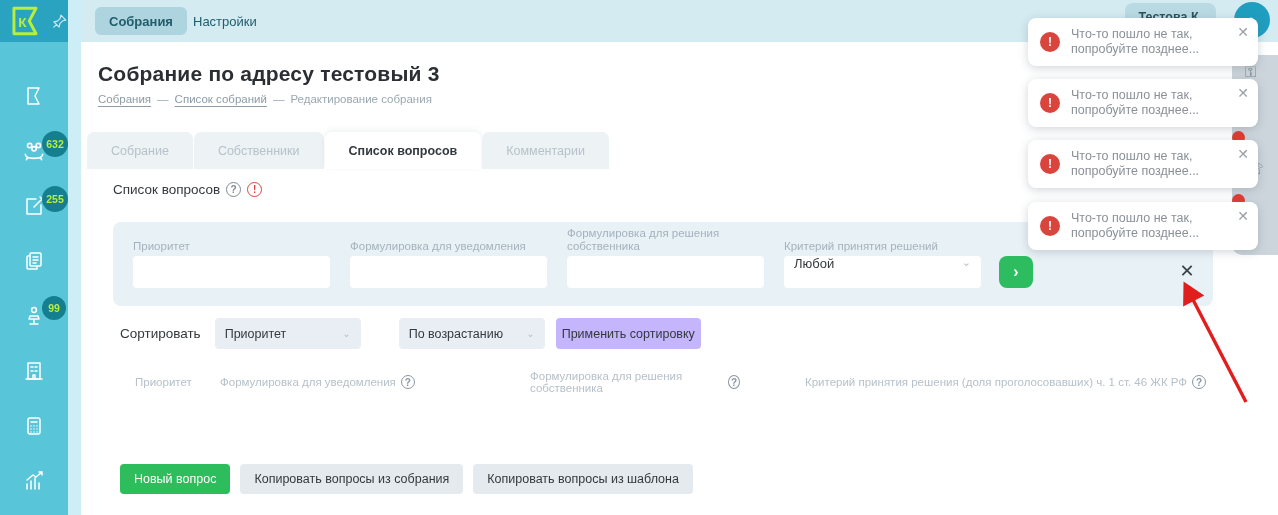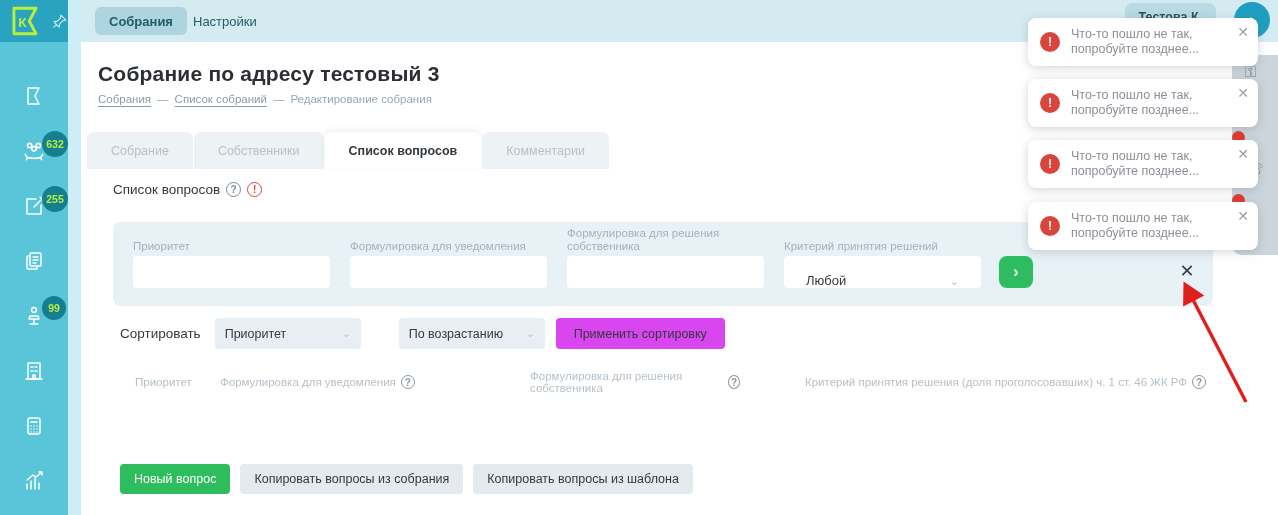--- a/index.html
+++ b/index.html
@@ -39,32 +39,32 @@
 
   
   .sec-head { position:absolute; left:113px; top:182px; display:flex; align-items:center; gap:6px; font-size:13.5px; color:#33393e; }
   .q-circle { width:15px; height:15px; border-radius:50%; border:1.4px solid #7d8995; color:#7d8995; font-size:10px; font-weight:bold; display:inline-flex; align-items:center; justify-content:center; }
   .q-circle.red { border-color:#d9453c; color:#d9453c; }
 
   
   .form-panel { position:absolute; left:113px; top:222px; width:1100px; height:84px; background:#e8f1f6; border-radius:8px; }
   .f-label { position:absolute; font-size:11.5px; color:#a4b2bd; line-height:13px; }
   .f-input { position:absolute; top:34px; width:197px; height:32px; background:#ffffff; border:none; border-radius:4px; padding:0 10px; font-size:13px; color:#33393e; font-family:inherit; }
-  .f-select { position:absolute; top:34px; width:197px; height:32px; background:#ffffff; border-radius:4px; padding:0 22px; font-size:13px; color:#33393e; display:flex; align-items:flex-end; justify-content:space-between; cursor:pointer; }
+  .f-select { position:absolute; top:34px; width:197px; height:32px; background:#ffffff; border-radius:4px; padding:0 10px; font-size:13px; color:#33393e; display:flex; align-items:flex-start; justify-content:space-between; cursor:pointer; }
   .f-select .chev { color:#b4bfc7; font-size:11px; }
   .submit-btn { position:absolute; left:886px; top:34px; width:34px; height:32px; background:#2dbd60; border:none; border-radius:8px; color:#fff; font-size:16px; font-weight:bold; cursor:pointer; display:flex; align-items:center; justify-content:center; }
   .panel-close { position:absolute; left:1063px; top:38px; width:22px; height:22px; font-size:18px; color:#3c434a; display:flex; align-items:center; justify-content:center; cursor:pointer; }
 
   
   .sort-row { position:absolute; left:120px; top:318px; display:flex; align-items:center; }
   .sort-label { font-size:13.5px; color:#33393e; margin-right:14px; }
   .drop { height:31px; background:#e8eef3; border-radius:4px; padding:0 10px; display:flex; align-items:center; justify-content:space-between; font-size:12.5px; color:#33393e; margin-right:11px; cursor:pointer; }
   .drop .chev { color:#b4bfc7; font-size:10px; margin-left:16px; }
   .drop.w1 { width:146px; } .drop.w2 { width:146px;margin-left:27px; }
-  .apply-btn { height:31px; background:#d946ef; border:none; border-radius:4px; padding:0 18px; font-size:12.5px; color:#33393e; font-family:inherit; cursor:pointer; }
+  .apply-btn { height:31px; background:#c4b5fd; border:none; border-radius:4px; padding:0 6px; font-size:12.5px; color:#33393e; font-family:inherit; cursor:pointer; }
 
   
   .tbl-head { position:absolute; left:113px; top:370px; width:1100px; display:flex; font-size:11.5px; color:#b6c1c9; }
   .th { display:flex; align-items:center; gap:5px; }
   .th .q-circle { width:14px; height:14px; border-color:#8a96a1; color:#8a96a1; }
   .th1 { width:107px; padding-left:22px; }
   .th2 { width:237px; }
   .th3 { width:283px; padding-left:73px; }
   .th4 { flex:1; padding-left:65px; }
   .tbl-empty { position:absolute; left:113px; top:393px; width:1100px; height:29px; background:#f0f4f6; display:flex; align-items:center; justify-content:center; font-size:12px; font-weight:bold; color:#3c4852; }

